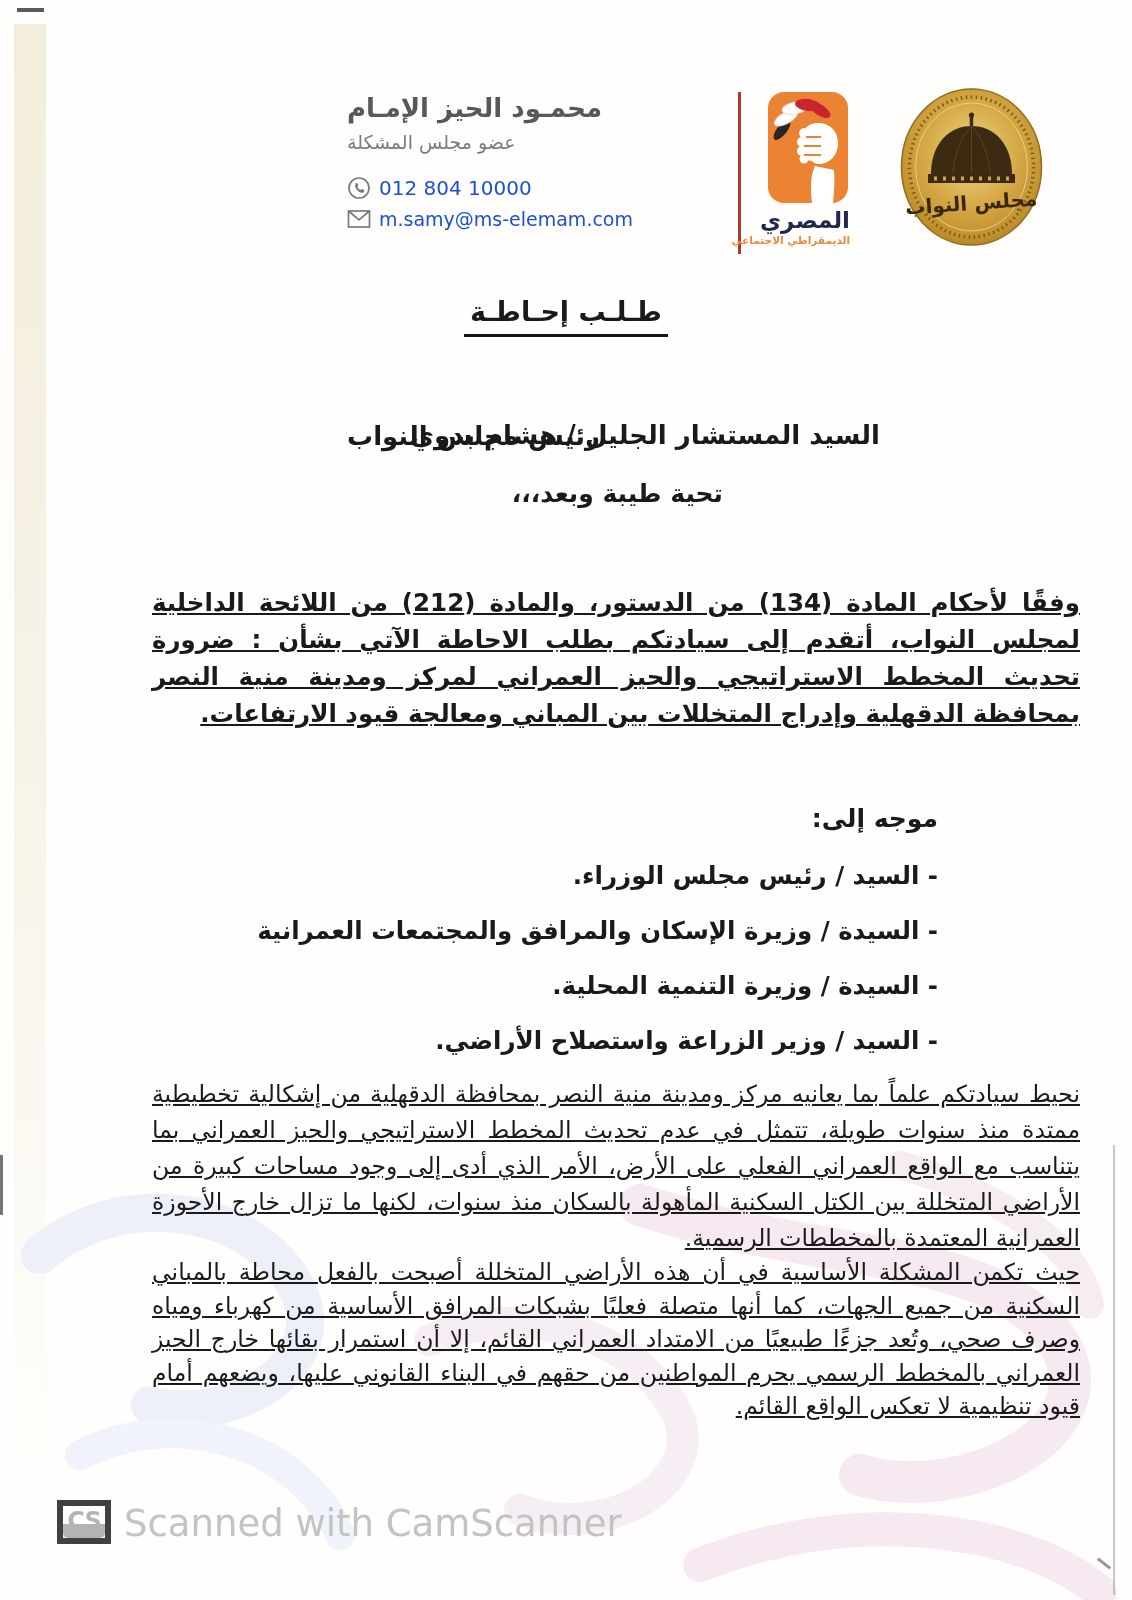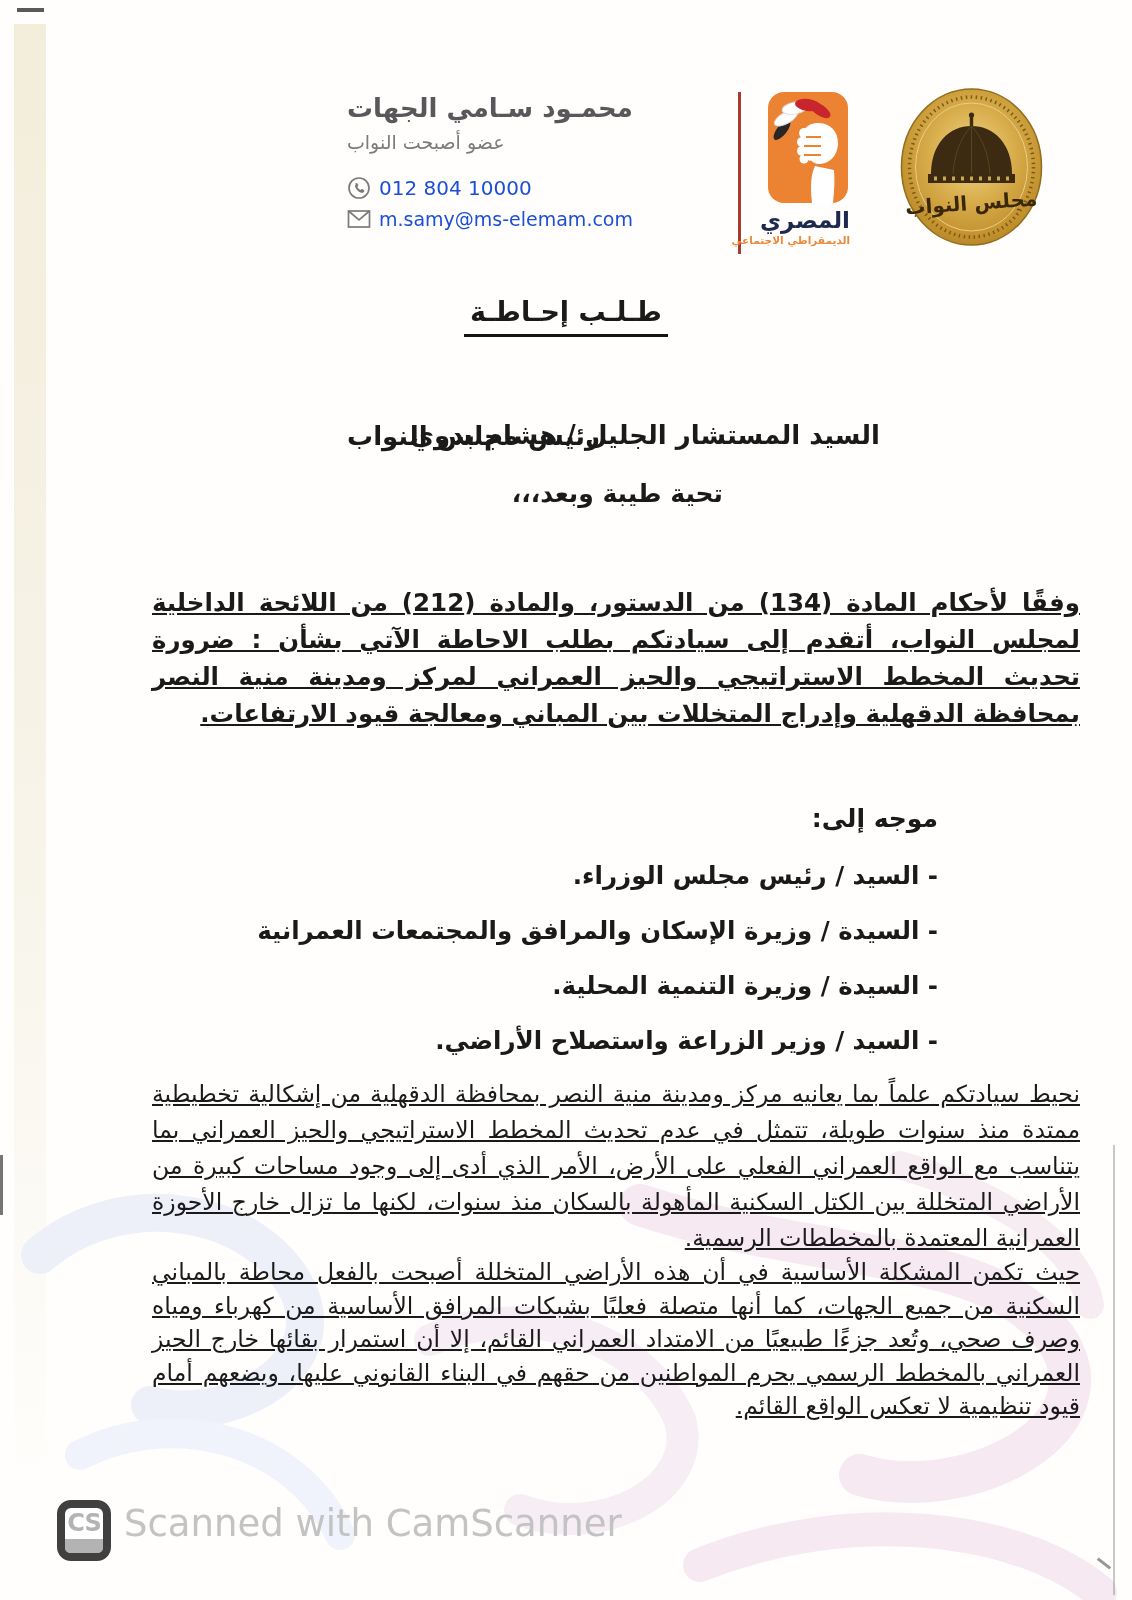--- a/index.html
+++ b/index.html
@@ -40,22 +40,22 @@
   .greeting{position:absolute;right:409px;top:479px;font-size:25px;font-weight:bold;z-index:2;white-space:nowrap;}
   .para{position:absolute;right:52px;width:928px;text-align:justify;z-index:2;text-decoration:underline;}
   .para.bold{font-weight:bold;}
   .p1{top:584px;font-size:24.5px;line-height:37px;}
   .p2{top:1076px;font-size:23.5px;line-height:36px;}
   .p3{top:1256px;font-size:23.5px;line-height:33.5px;}
   .directed-label{position:absolute;right:194px;top:804px;font-size:25px;font-weight:bold;z-index:2;}
   .directed-item{position:absolute;right:194px;font-size:24.5px;font-weight:bold;white-space:nowrap;z-index:2;}
   .di0{top:861px}.di1{top:916px}.di2{top:971px}.di3{top:1026px}
   
-  .cs-icon{position:absolute;left:57px;top:1500px;width:54px;height:61px;box-sizing:border-box;
-    border:8px solid #404040;border-radius:14px;background:#fff;z-index:2;}
+  .cs-icon{position:absolute;left:57px;top:1500px;width:54px;height:44px;box-sizing:border-box;
+    border:6px solid #404040;border-radius:0;background:#fff;z-index:2;}
   .cs-icon .cs-txt{position:absolute;top:1px;left:0;width:100%;text-align:center;
     font-size:24px;font-weight:bold;color:#b3b3b3;letter-spacing:-1px;}
   .cs-icon .cs-bar{position:absolute;bottom:0;left:0;width:100%;height:14px;background:#b3b3b3;border-radius:0 0 5px 5px;}
   .scanner-text{position:absolute;left:124px;top:1502px;font-size:37px;color:#c3c3c3;z-index:2;white-space:nowrap;}
 </style>
 </head>
 <body>
 
 <div class="page">
 
@@ -72,22 +72,22 @@
       <path d="M640 1205 C820 1265, 1000 1245, 1060 1345 C1110 1435, 960 1505, 860 1475" stroke="#f7e9f1" stroke-width="42"></path>
       <path d="M700 1565 C850 1505, 1020 1525, 1100 1592" stroke="#f7e9f1" stroke-width="34"></path>
       <path d="M900 1165 C1000 1195, 1080 1245, 1090 1305" stroke="#f8ecf3" stroke-width="28"></path>
       <path d="M430 1340 C520 1300, 640 1330, 680 1420 C700 1490, 600 1540, 520 1510" stroke="#f6eef4" stroke-width="32"></path>
     </g>
   </svg>
 
   <header class="letterhead">
 
     <div class="contact-block ar">
-      <div class="mp-name">محمـود سـامي الجهات</div>
-      <div class="mp-role">عضو أصبحت النواب</div>
+      <div class="mp-name">محمـود الحيز الإمـام</div>
+      <div class="mp-role">عضو مجلس المشكلة</div>
       <div class="contact-row phone">
         <span dir="ltr">012 804 10000</span>
         <svg class="cicon" viewBox="0 0 24 24">
           <circle cx="12" cy="12" r="10" fill="none" stroke="#7b7b7e" stroke-width="1.7"></circle>
           <path d="M8.3 7.4c.5-.6 1.5-.5 2 .1l.8 1c.4.5.3 1.2-.2 1.6-.4.3-.5.9-.2 1.4.5.9 1.2 1.6 2.1 2.1.5.3 1.1.2 1.4-.2.4-.5 1.1-.6 1.6-.2l1 .8c.6.5.7 1.4.1 2-.9.9-2.3 1.1-3.4.5-2.2-1.1-4-2.9-5.1-5.1-.6-1.1-.4-2.5.5-3.4z" fill="#7b7b7e"></path>
         </svg>
       </div>
       <div class="contact-row email">
         <span dir="ltr">m.samy@ms-elemam.com</span>
         <svg class="cicon" viewBox="0 0 24 24">

